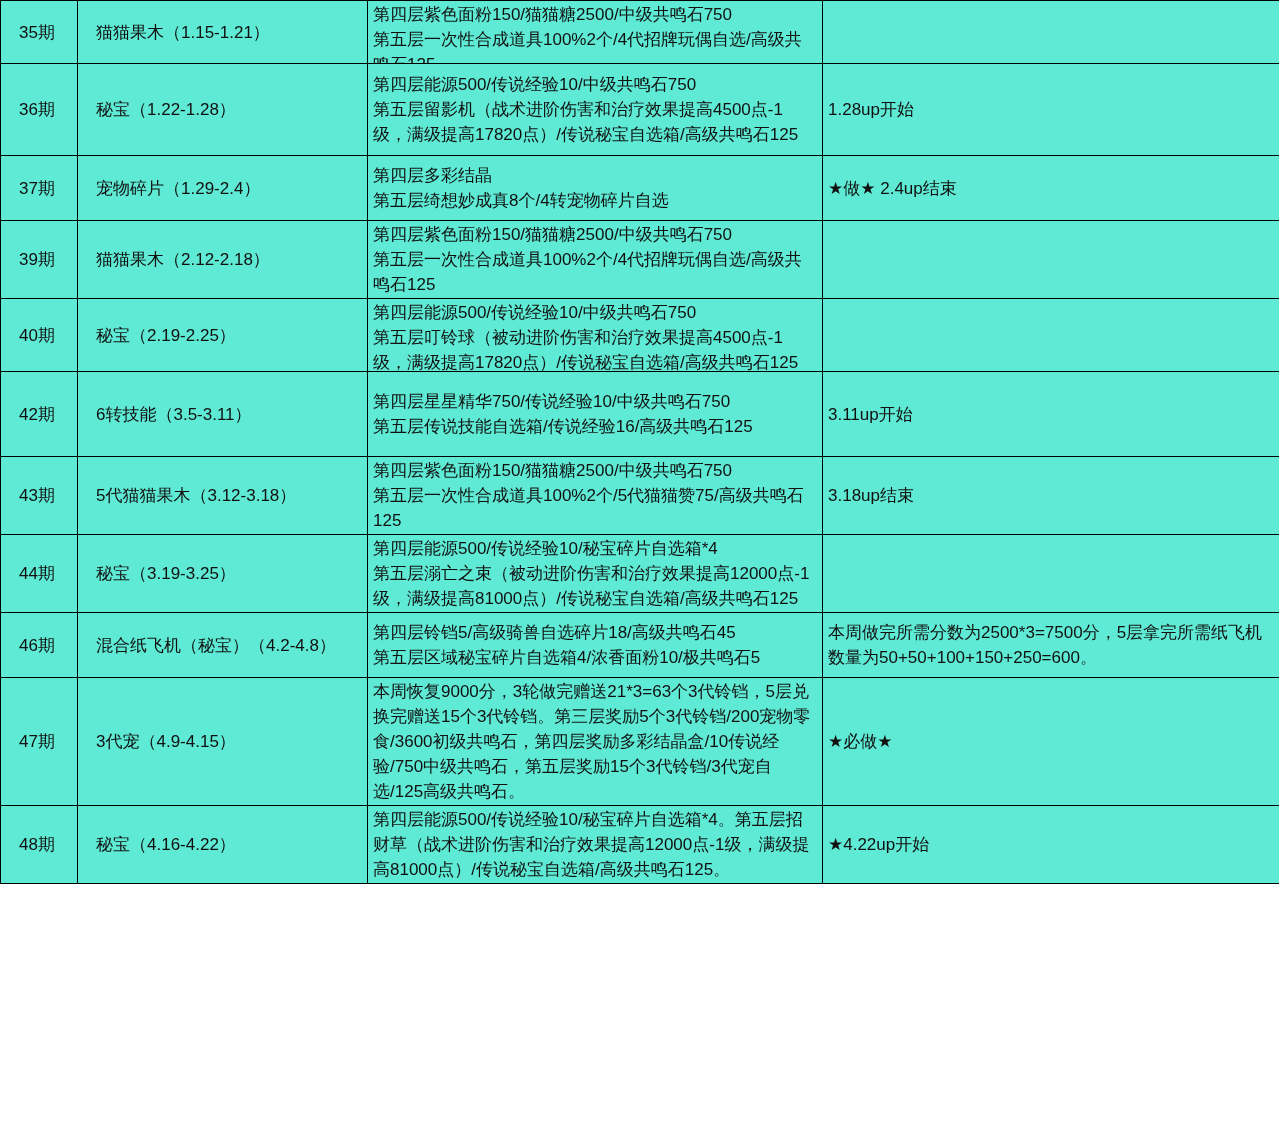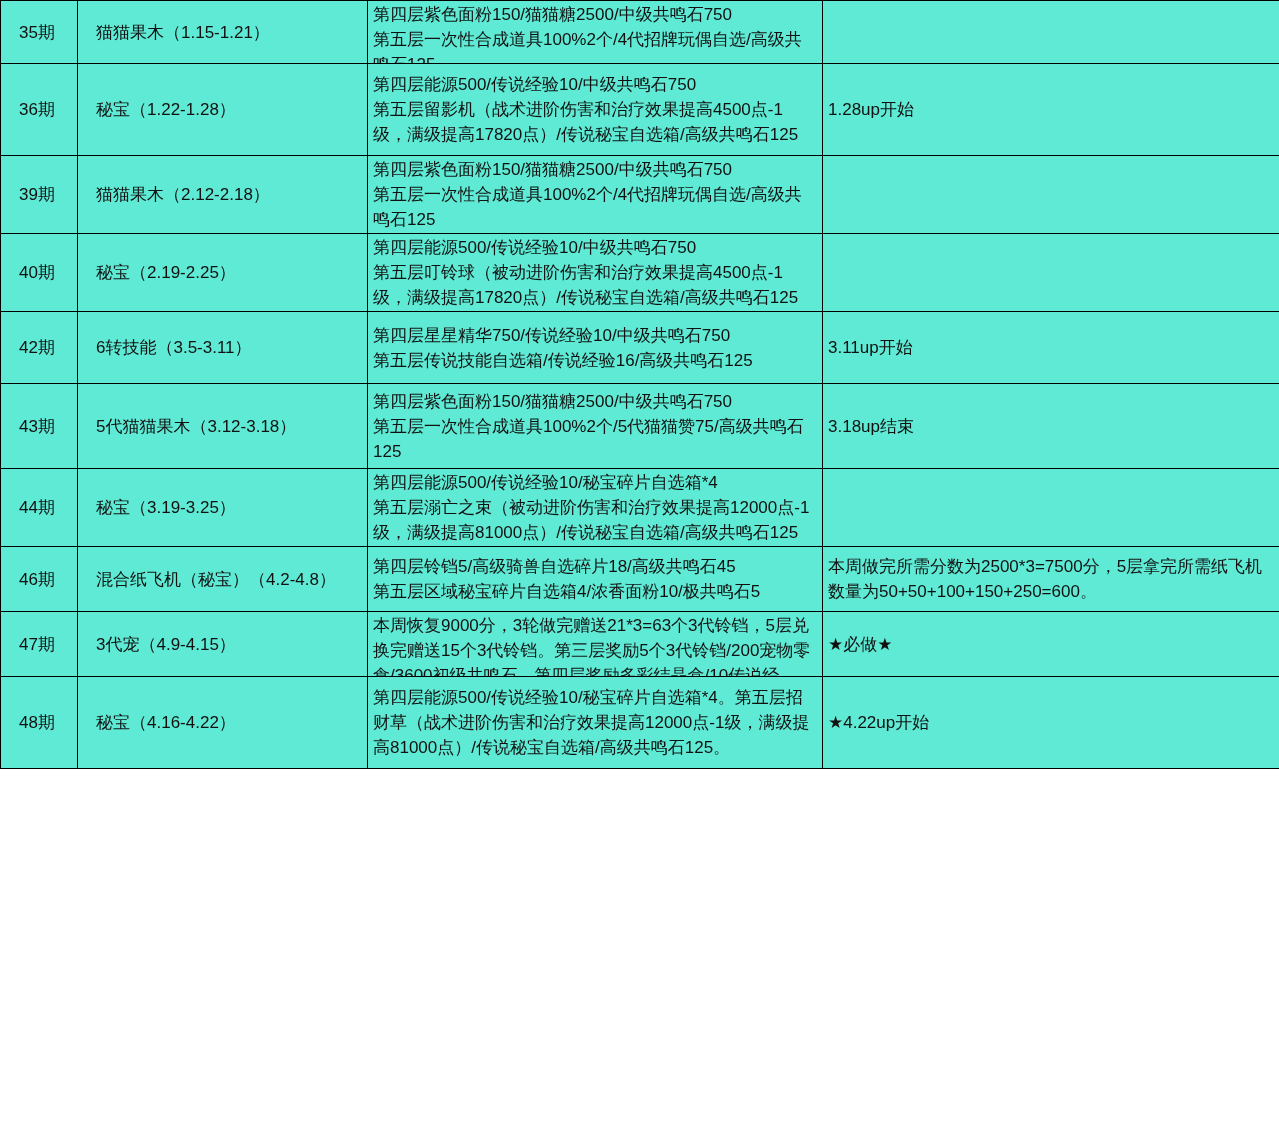--- a/index.html
+++ b/index.html
@@ -93,20 +93,35 @@
     <td class="col-rewards">
       <div class="cell rewards">第四层能源500/传说经验10/中级共鸣石750
 第五层留影机（战术进阶伤害和治疗效果提高4500点-1级，满级提高17820点）/传说秘宝自选箱/高级共鸣石125</div>
     </td>
     <td class="col-note">
       <div class="cell note">1.28up开始</div>
     </td>
   </tr>
         <tr>
     <td class="col-period">
+      <div class="cell period">37期</div>
+    </td>
+    <td class="col-name">
+      <div class="cell name">宠物碎片（1.29-2.4）</div>
+    </td>
+    <td class="col-rewards">
+      <div class="cell rewards">第四层多彩结晶
+第五层绮想妙成真8个/4转宠物碎片自选</div>
+    </td>
+    <td class="col-note">
+      <div class="cell note">★做★ 2.4up结束</div>
+    </td>
+  </tr>
+        <tr>
+    <td class="col-period">
       <div class="cell period">39期</div>
     </td>
     <td class="col-name">
       <div class="cell name">猫猫果木（2.12-2.18）</div>
     </td>
     <td class="col-rewards">
       <div class="cell rewards">第四层紫色面粉150/猫猫糖2500/中级共鸣石750
 第五层一次性合成道具100%2个/4代招牌玩偶自选/高级共鸣石125</div>
     </td>
     <td class="col-note">

